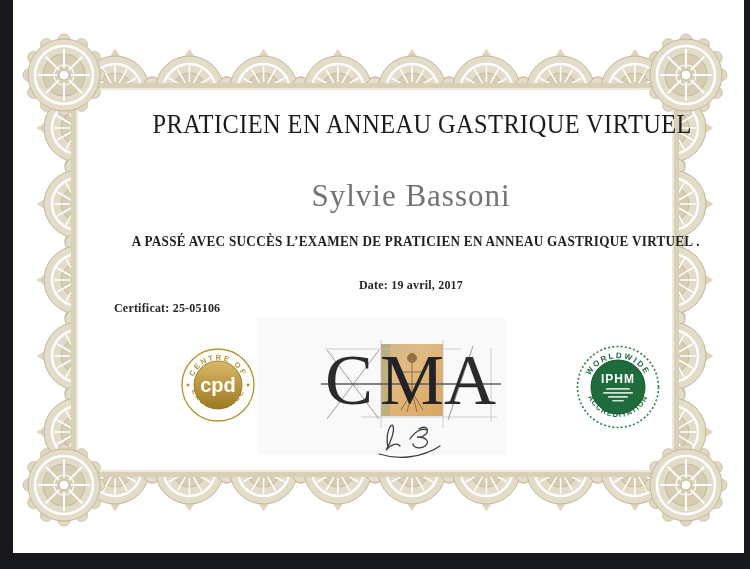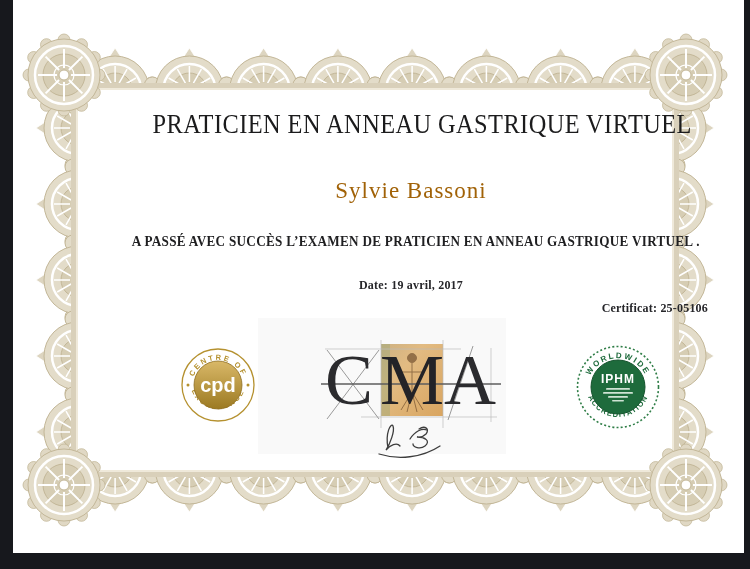--- a/index.html
+++ b/index.html
@@ -9,27 +9,27 @@
   .bar-left{left:0;top:0;width:13px;height:569px;}
   .bar-right{left:744px;top:0;width:6px;height:569px;}
   .bar-bottom{left:0;top:553px;width:750px;height:16px;}
   .certificate{position:absolute;left:30px;top:45px;width:690px;height:470px;}
   .border-svg{position:absolute;left:0;top:0;overflow:visible;}
   .content{position:absolute;left:48px;top:45px;width:594px;height:380px;margin-left:36px;}
   .cert-title{position:absolute;top:18px;left:0;width:100%;text-align:center;
     font-size:28px;font-weight:500;color:#1b1b1c;white-space:nowrap;
     transform:scaleX(0.87);letter-spacing:0.5px;}
   .recipient{position:absolute;top:88px;left:0;width:100%;text-align:center;
-    font-size:23px;color:#a16207;letter-spacing:1px;}
+    font-size:31px;color:#737373;letter-spacing:1px;}
   .statement{position:absolute;top:144px;left:0;width:100%;text-align:center;
     font-size:14px;font-weight:700;color:#1f1f21;white-space:nowrap;
     transform:scaleX(0.94);letter-spacing:0.3px;}
   .date-line{position:absolute;top:188px;left:0;width:100%;text-align:center;
     font-size:12px;font-weight:700;color:#26262a;letter-spacing:0.2px;}
-  .cert-line{position:absolute;top:211px;left:0;width:100%;text-align:right;
+  .cert-line{position:absolute;top:211px;left:0;width:100%;text-align:left;
     font-size:12px;font-weight:700;color:#26262a;letter-spacing:0.2px;}
   .faint-box{position:absolute;left:144px;top:228px;width:248px;height:136px;
     background:rgba(110,110,110,0.04);}
   .badge{position:absolute;}
   .badge-cpd{left:66px;top:257px;}
   .badge-cma{left:207px;top:250px;}
   .badge-iphm{left:462px;top:255px;}
   .signature{position:absolute;left:252px;top:327px;}
   .sans{font-family:"Liberation Sans",sans-serif;}
 </style>

